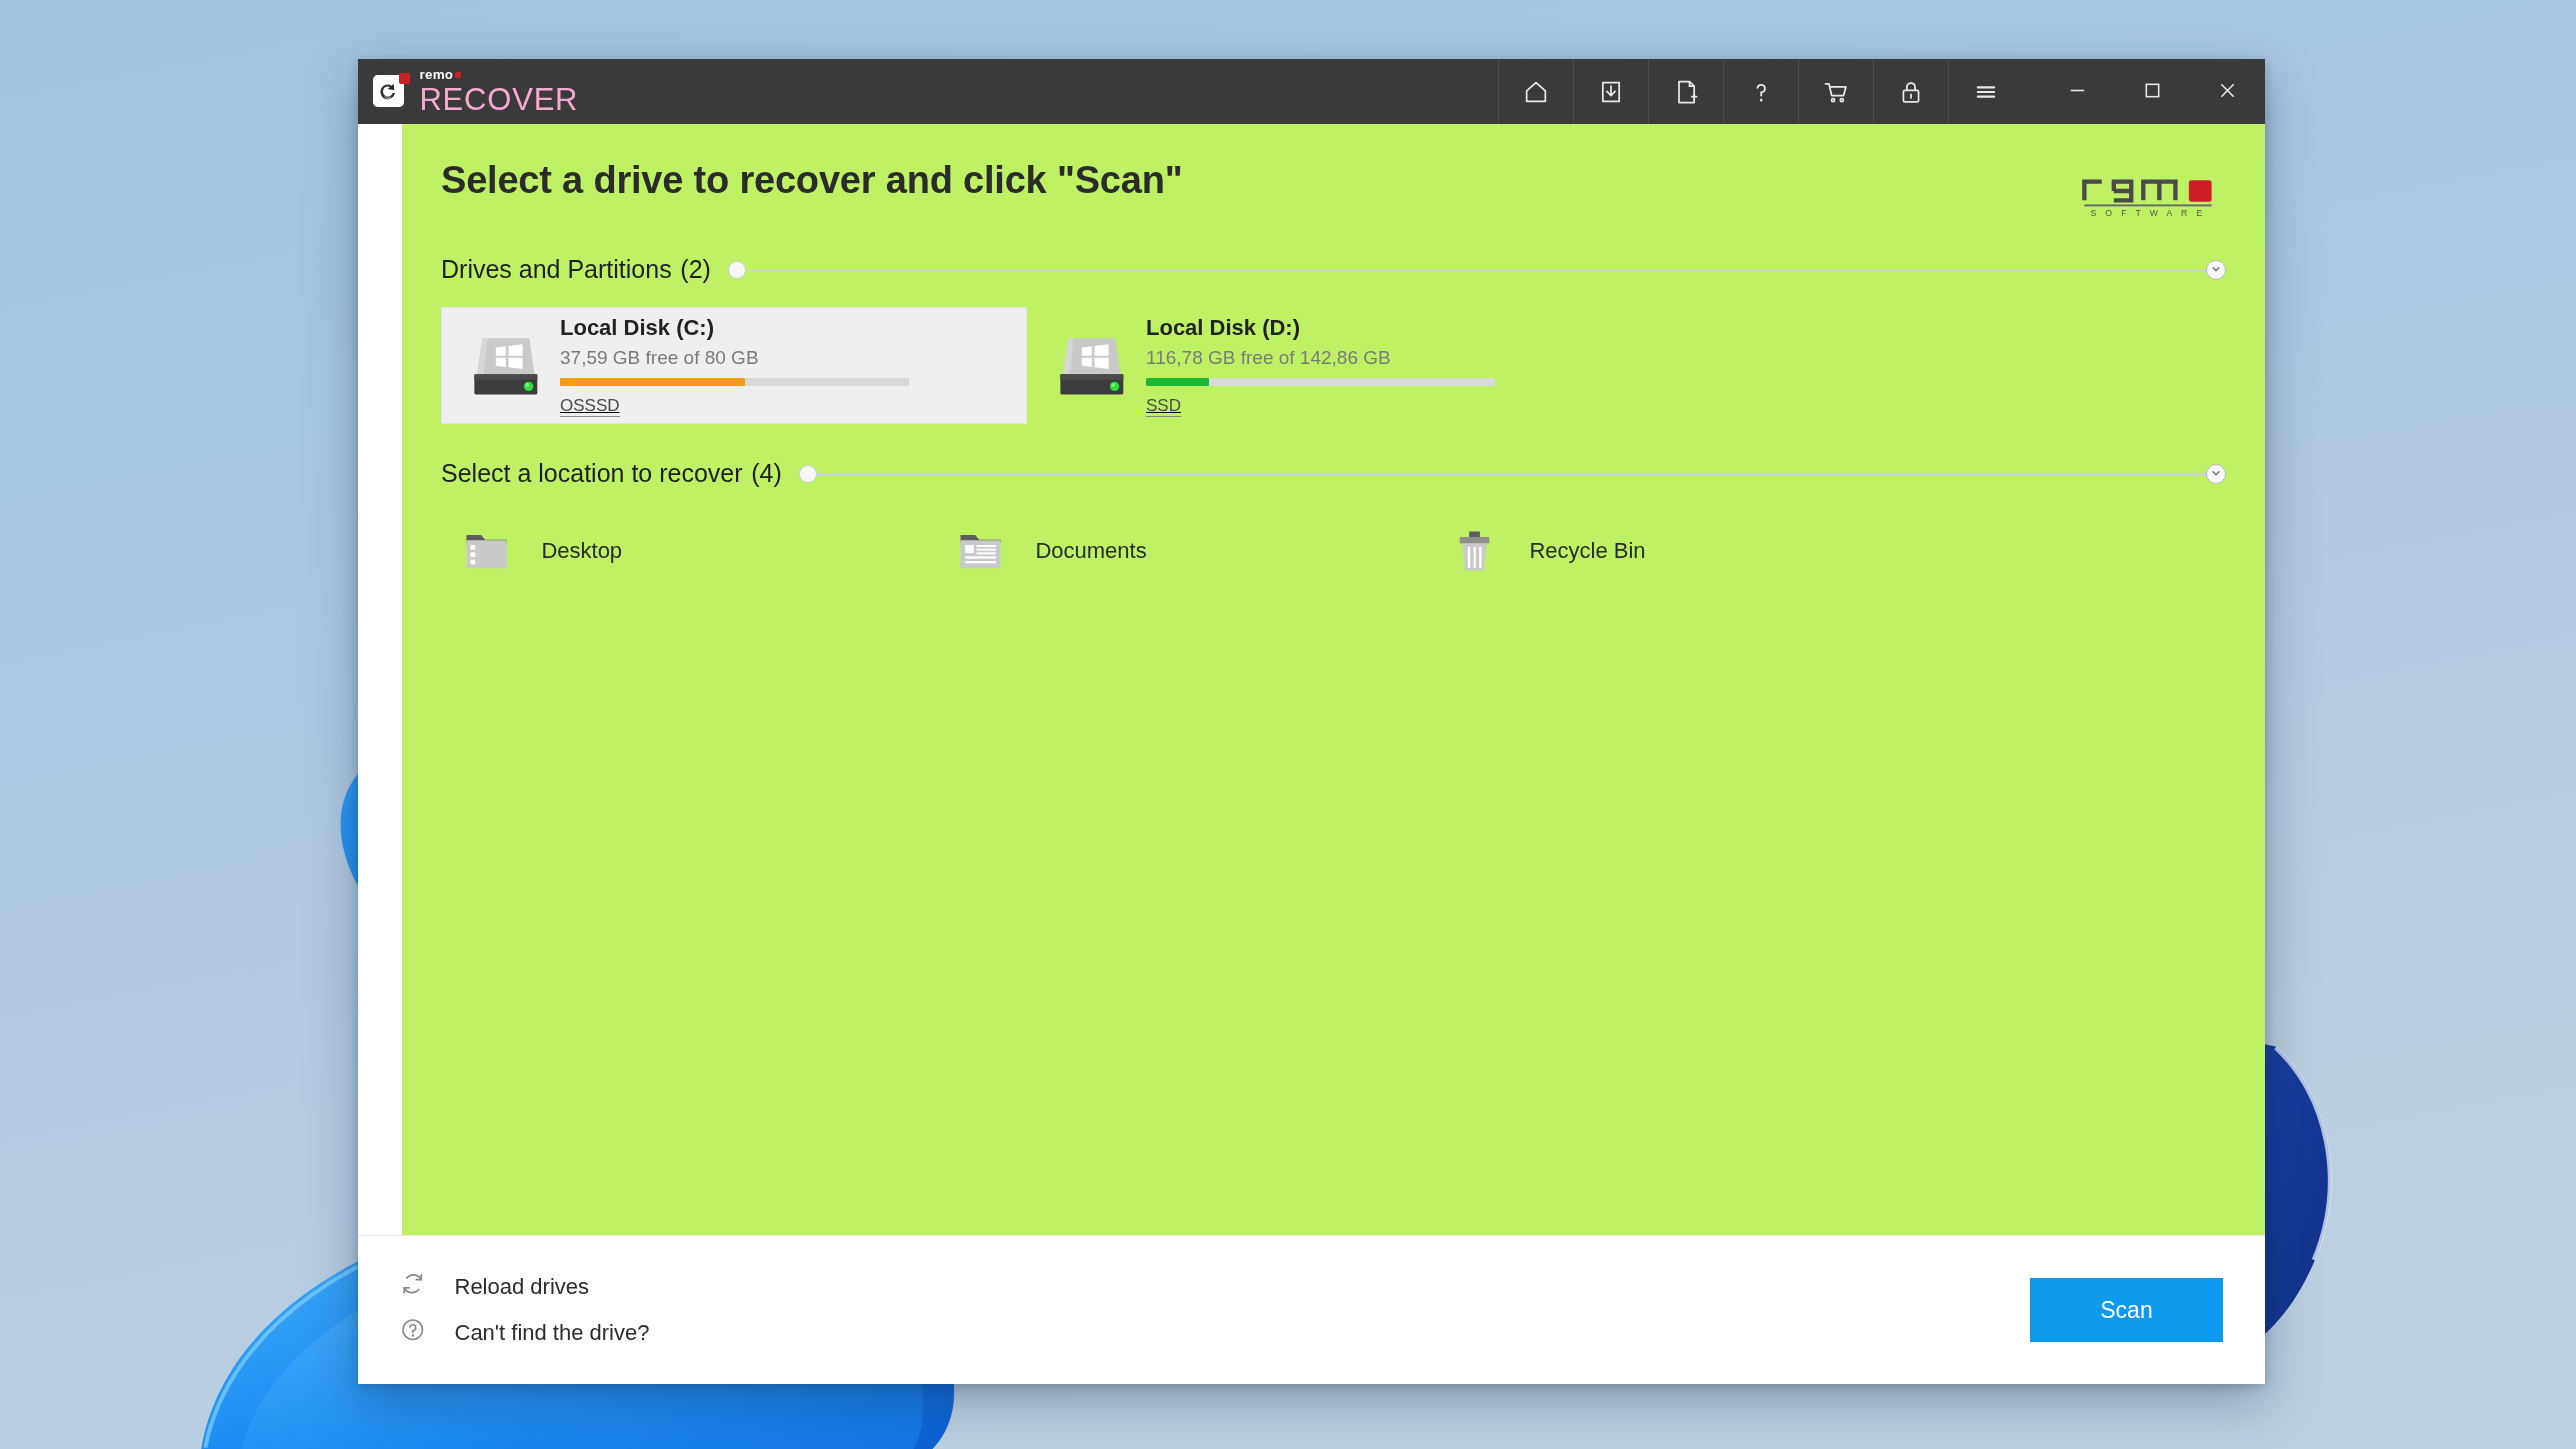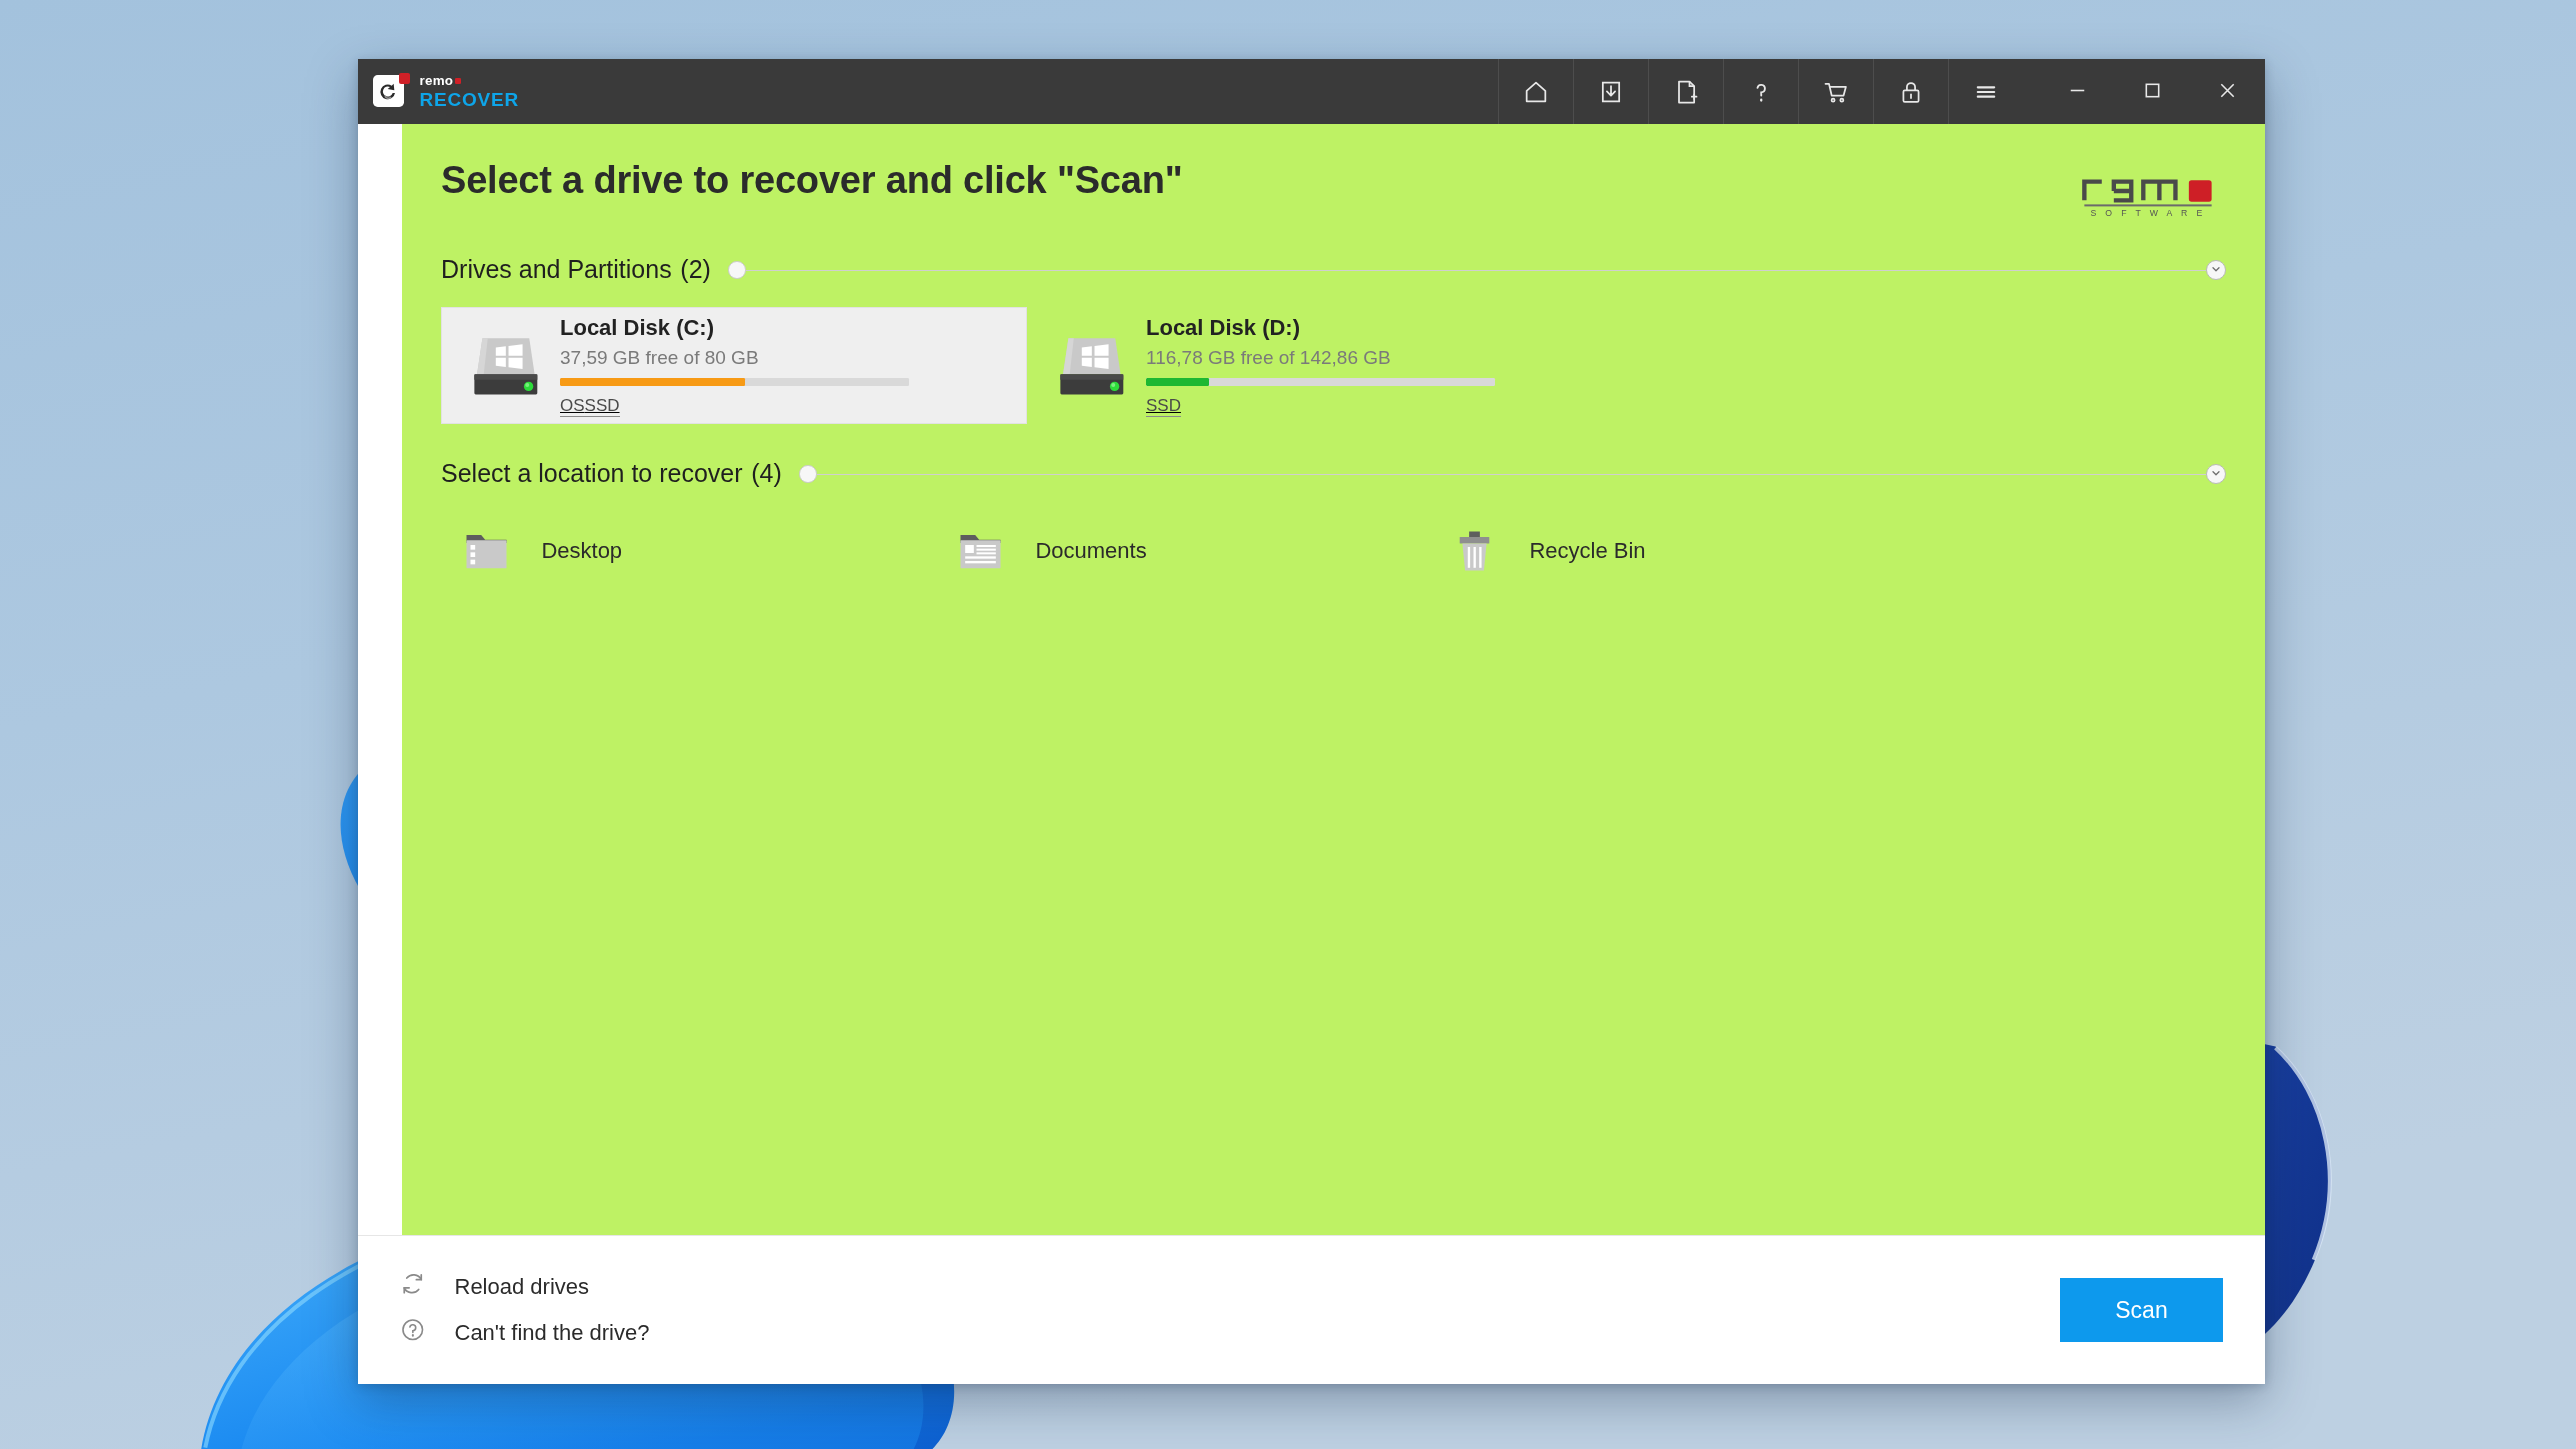--- a/index.html
+++ b/index.html
@@ -56,21 +56,21 @@
   #brand-text .small {
     color: #ffffff; font-size: 13.4px; font-weight: 700;
     letter-spacing: 0.3px; margin-bottom: 2.7px; position: relative;
   }
   #brand-text .small .reddot {
     display: inline-block; width: 6px; height: 6px;
     background: #cf2027; border-radius: 1.3px; margin-left: 1.3px;
     vertical-align: 0.7px;
   }
   #brand-text .big {
-    color: #0ea5e9; font-size: 19px; font-weight: 700;
+    color: #f9a8d4; font-size: 31px; font-weight: 400;
     letter-spacing: 0.8px;
   }
 
   #win-tools { margin-left: auto; display: flex; align-items: stretch; height: 100%; }
   .tool-btn {
     width: 75px; height: 100%;
     display: flex; align-items: center; justify-content: center;
     border-left: 0.7px solid #4d4d4d;
     cursor: pointer;
   }
@@ -173,21 +173,21 @@
     display: flex; align-items: center;
     padding: 0 42px;
   }
   #footer-links { display: flex; flex-direction: column; gap: 14.8px; }
   .footer-link {
     display: flex; align-items: center; gap: 29px;
     font-size: 22px; color: #2b2b2b; cursor: pointer;
   }
   #scan-button {
     margin-left: auto;
-    width: 163px; height: 64px;
+    width: 193px; height: 64px;
     background: #0d99ed; color: #fff;
     font-size: 23px;
     display: flex; align-items: center; justify-content: center;
     cursor: pointer; border: none;
     font-family: "Liberation Sans", sans-serif;
   }
 </style>
 </head>
 <body>
 

